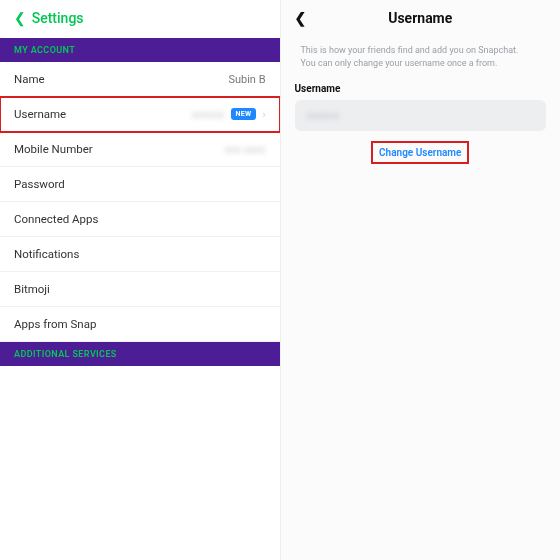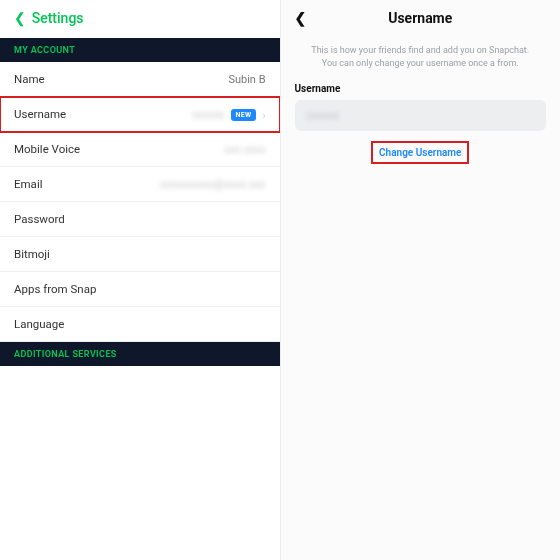--- a/index.html
+++ b/index.html
@@ -37,21 +37,21 @@
     font-weight: 600;
     cursor: pointer;
     color: #111;
   }
   .header-right .title {
     font-weight: 700;
     font-size: 14px;
     color: #111;
   }
   .section-header {
-    background: #0f172a;
+    background: #4c1d95;
     color: #00c853;
     font-size: 9px;
     font-weight: 600;
     letter-spacing: 0.4px;
     padding: 7px 14px;
   }
   .list { display: flex; flex-direction: column; }
   .row {
     display: flex;
     align-items: center;
@@ -69,21 +69,21 @@
     font-size: 11px;
     filter: blur(2.5px);
     user-select: none;
   }
   .row .value-clear {
     color: #777;
     font-size: 11px;
   }
   .row .right-group {
     display: flex;
-    align-items: flex-end;
+    align-items: center;
     gap: 6px;
     margin-left: 40px;
   }
   .new-badge {
     background: #1e88ff;
     color: #fff;
     font-size: 7px;
     font-weight: 700;
     padding: 2px 5px;
     border-radius: 3px;
@@ -93,21 +93,20 @@
     color: #cfcfcf;
     font-size: 10px;
   }
   .row-highlight {
     outline: 2px solid #d81f1f;
     outline-offset: -1px;
   }
   
   .desc {
     padding: 6px 20px 14px 20px;
-    text-align: center;
     color: #9aa0a6;
     font-size: 9px;
     line-height: 1.4;
   }
   .field-label {
     padding: 0 14px 6px 14px;
     font-size: 10px;
     font-weight: 700;
     color: #111;
   }
@@ -153,45 +152,43 @@
       </div>
       <div class="row row-highlight">
         <span class="label">Username</span>
         <span class="right-group">
           <span class="value">xxxxxx</span>
           <span class="new-badge">NEW</span>
           <span class="chevron">›</span>
         </span>
       </div>
       <div class="row">
-        <span class="label">Mobile Voice</span>
+        <span class="label">Mobile Number</span>
         <span class="right-group">
           <span class="value">xxx xxxx</span>
         </span>
       </div>
       <div class="row">
-        <span class="label">Email</span>
-        <span class="right-group">
-          <span class="value">xxxxxxxxxx@xxxx.xxx</span>
-        </span>
-      </div>
-      <div class="row">
         <span class="label">Password</span>
         <span class="right-group"></span>
       </div>
       <div class="row">
+        <span class="label">Connected Apps</span>
+        <span class="right-group"></span>
+      </div>
+      <div class="row">
+        <span class="label">Notifications</span>
+        <span class="right-group"></span>
+      </div>
+      <div class="row">
         <span class="label">Bitmoji</span>
         <span class="right-group"></span>
       </div>
       <div class="row">
         <span class="label">Apps from Snap</span>
-        <span class="right-group"></span>
-      </div>
-      <div class="row">
-        <span class="label">Language</span>
         <span class="right-group"></span>
       </div>
       <div class="section-header">ADDITIONAL SERVICES</div>
     </div>
 </div>
 
 <div class="panel panel-right">
   <div class="header header-right">
     <span class="back-btn">❮</span>
     <span class="title">Username</span>

